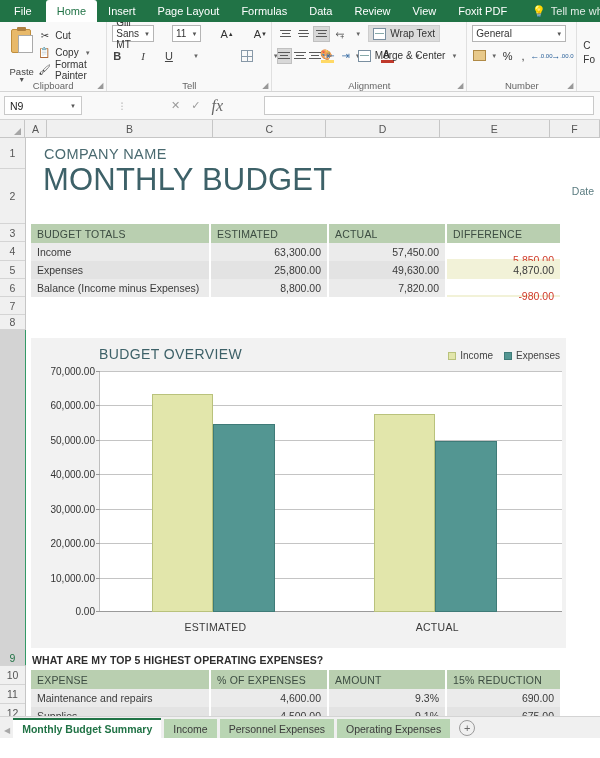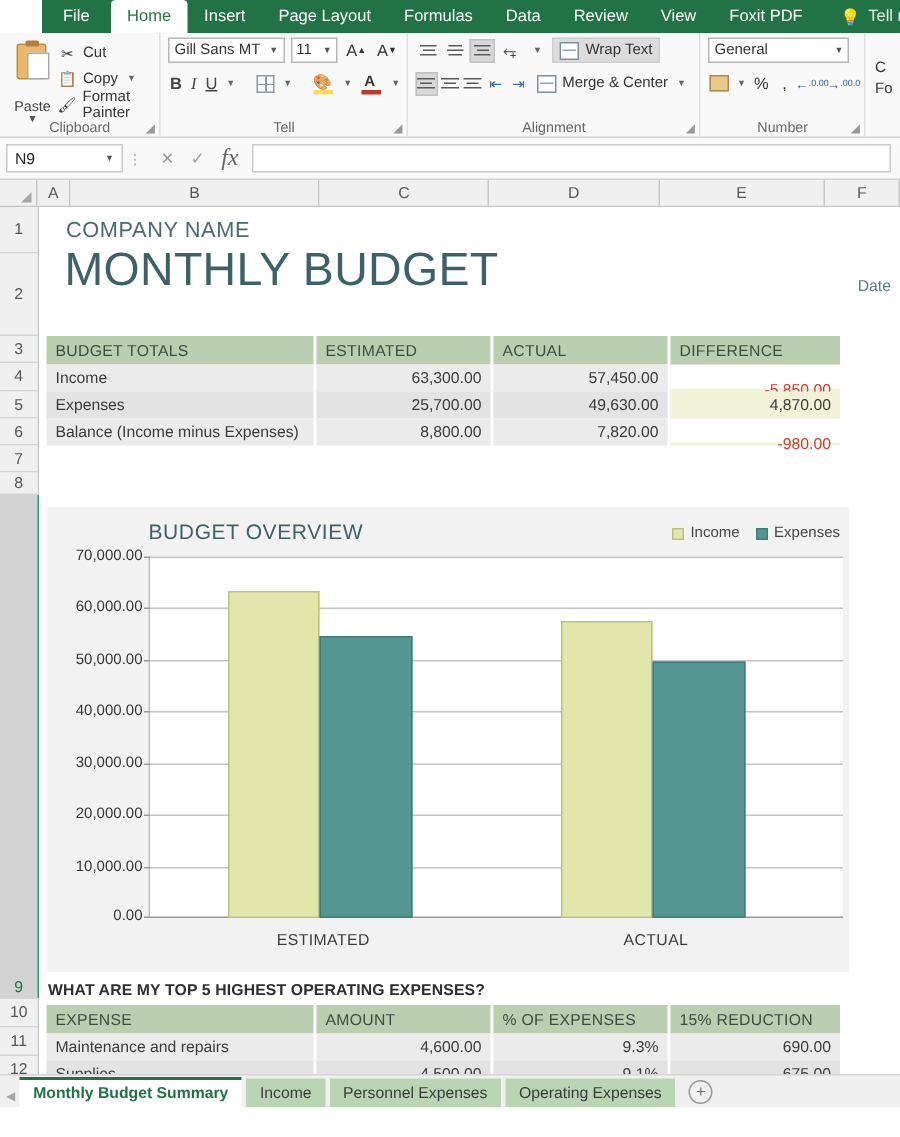--- a/index.html
+++ b/index.html
@@ -12,21 +12,20 @@
     -webkit-font-smoothing: antialiased;
   }
 
   
   .ribbon-tabs {
     height:22px;
     background:#217346;
     display:flex;
     align-items:stretch;
     position:relative;
-    margin-left:28px;
   }
   .rtab {
     color:#fff;
     font-size:11px;
     padding:0 11px;
     display:flex;
     align-items:center;
     white-space:nowrap;
     cursor:default;
   }
@@ -95,21 +94,21 @@
   }
   .paste-label { font-size:9.5px; color:#444; margin-top:11px; }
   .paste-caret { font-size:7px; color:#555; line-height:6px; }
 
   .clip-cmds { display:flex; flex-direction:column; gap:2px; padding-top:3px; }
   .clip-cmd { display:flex; align-items:center; gap:4px; font-size:10px; color:#333; height:15px; cursor:default;}
   .cmdico { width:13px; text-align:center; font-size:10px; }
   .mini-caret { font-size:6px; color:#666; margin-left:2px; }
 
   
-  .font-row { display:flex; align-items:center; gap:4px; }
+  .font-row { display:flex; align-items:center; gap:18px; }
   .font-row.r2 { margin-top:5px; }
   .fbox {
     height:17px; background:#fff; border:1px solid #b5b5b5;
     display:flex; align-items:center; padding:0 3px;
     font-size:10px; color:#333;
   }
   .fbox .cv { font-size:6px; color:#555; margin-left:auto; padding-left:5px;}
   .fname { width:84px; }
   .fsize { width:34px; }
   .ibtn {
@@ -151,21 +150,21 @@
   .pct { font-size:11px; color:#333; }
   .dec { font-size:9px; color:#2a6099; }
   .dec sub,.dec sup { font-size:6px; }
 
   .stylegrp { padding:3px 4px 0 6px; font-size:10px; color:#333; border-right:none;}
   .stylegrp div { line-height:14px; }
 
   
   .formula-bar {
     height:28px; background:#f9f9f9; display:flex; align-items:center;
-    border-bottom:1px solid #d4d4d4; padding:0 4px;
+    border-bottom:1px solid #d4d4d4; padding:0 4px;gap:32px;
   }
   .namebox {
     width:78px; height:19px; background:#fff; border:1px solid #c9c9c9;
     display:flex; align-items:center; padding:0 5px; font-size:10.5px; color:#222;
   }
   .namebox .cv { margin-left:auto; font-size:6px; color:#555;}
   .fb-dots { width:16px; text-align:center; color:#999; font-size:9px; letter-spacing:0; }
   .fb-btns { display:flex; align-items:center; gap:11px; padding:0 9px; }
   .fb-btn { font-size:11px; color:#9a9a9a; cursor:default; }
   .fb-btn.fx { font-style:italic; font-family:"Liberation Serif",serif; color:#666; font-size:16px;}
@@ -544,21 +543,21 @@
           <div class="c cellD">DIFFERENCE</div>
         </div>
         <div class="bt-row r">
           <div class="c cellA">Income</div>
           <div class="c cellB num">63,300.00</div>
           <div class="c cellC num">57,450.00</div>
           <div class="c cellD diff neg">-5,850.00</div>
         </div>
         <div class="bt-row r alt">
           <div class="c cellA">Expenses</div>
-          <div class="c cellB num">25,700.00</div>
+          <div class="c cellB num">25,800.00</div>
           <div class="c cellC num">49,630.00</div>
           <div class="c cellD diff">4,870.00</div>
         </div>
         <div class="bt-row r">
           <div class="c cellA">Balance (Income minus Expenses)</div>
           <div class="c cellB num">8,800.00</div>
           <div class="c cellC num">7,820.00</div>
           <div class="c cellD diff neg">-980.00</div>
         </div>
       </div>
@@ -623,22 +622,22 @@
               <div class="xlab">ACTUAL</div>
             </div>
           </div>
         </div>
       </div>
 
       <div class="q2">WHAT ARE MY TOP 5 HIGHEST OPERATING EXPENSES?</div>
       <div class="bt bt2">
         <div class="bt-row hdr">
           <div class="c cellA">EXPENSE</div>
+          <div class="c cellC">% OF EXPENSES</div>
           <div class="c cellB">AMOUNT</div>
-          <div class="c cellC">% OF EXPENSES</div>
           <div class="c cellD">15% REDUCTION</div>
         </div>
         <div class="bt-row r">
           <div class="c cellA">Maintenance and repairs</div>
           <div class="c cellB num">4,600.00</div>
           <div class="c cellC num">9.3%</div>
           <div class="c cellD num">690.00</div>
         </div>
         <div class="bt-row r alt">
           <div class="c cellA">Supplies</div>

